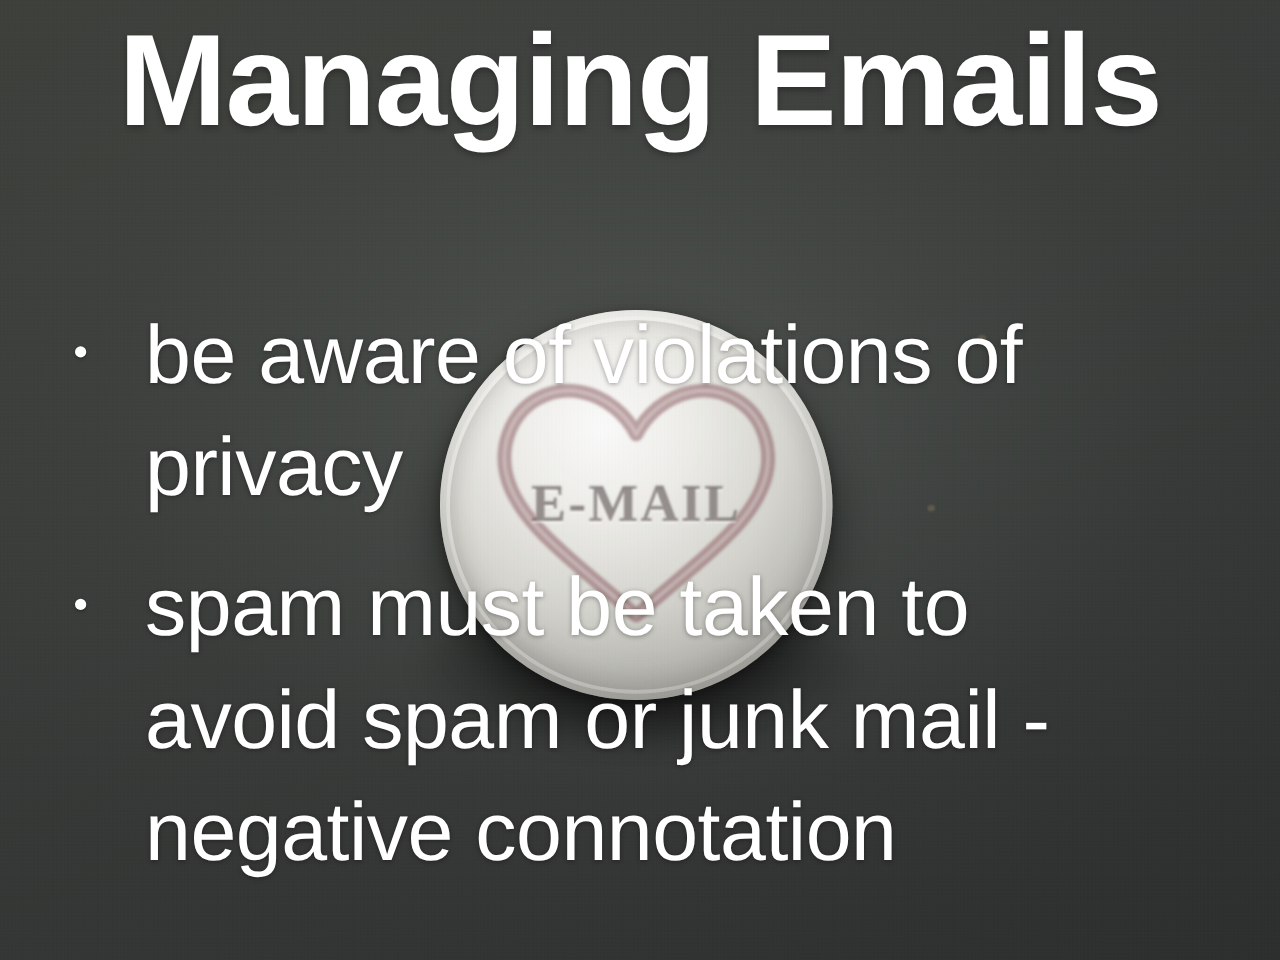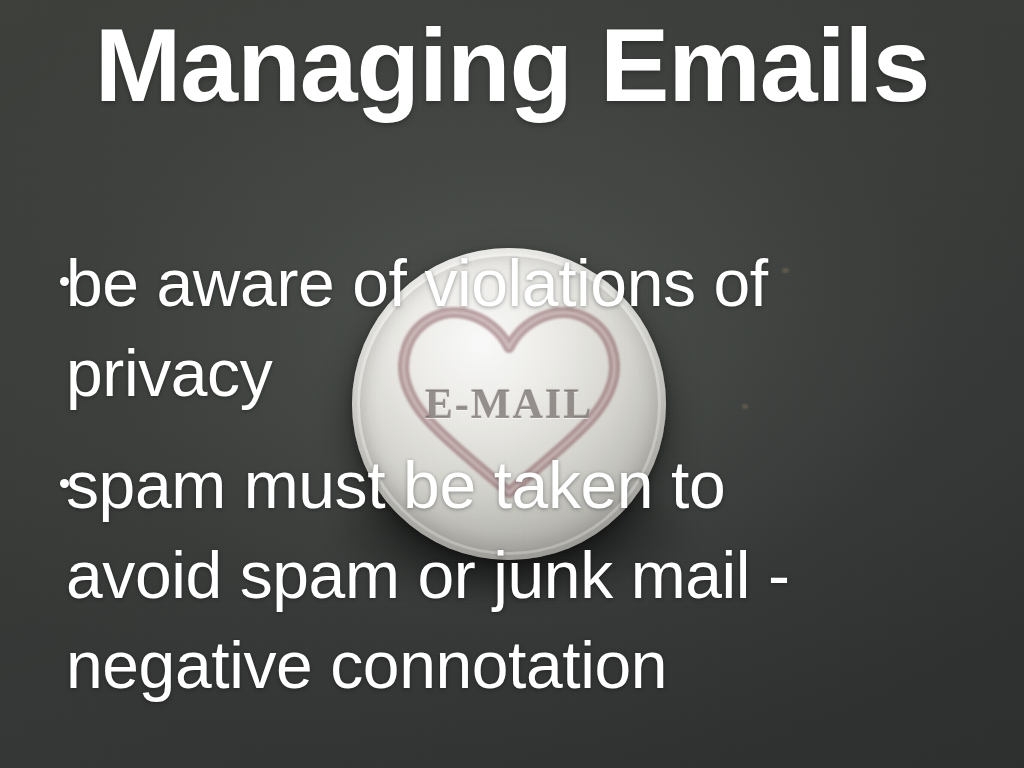--- a/index.html
+++ b/index.html
@@ -175,21 +175,21 @@
     left: 60px;
     top: 39px;
     width: 9px;
     height: 9px;
     border-radius: 50%;
     background: #ffffff;
     box-shadow: 0 1px 3px rgba(0,0,0,0.35);
   }
   .bullet-text {
     display: block;
-    margin-left: 66px;
+    margin-left: 116px;
     width: 790px;
     color: #ffffff;
     font-family: "Liberation Sans", sans-serif;
     font-weight: 300;
     font-size: 66px;
     line-height: 90px;
     letter-spacing: -0.4px;
     text-shadow: 0 1px 4px rgba(0,0,0,0.36);
   }
 </style>

